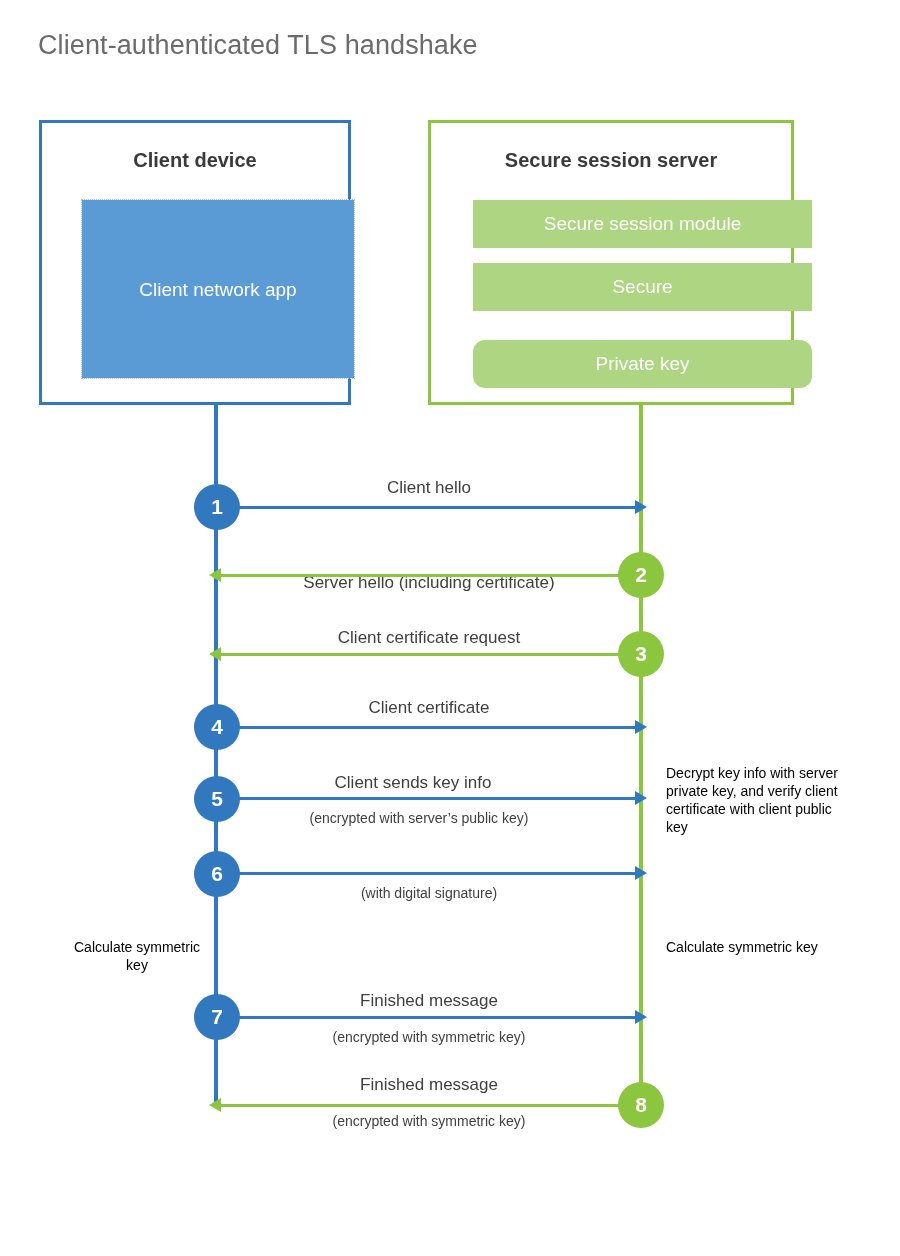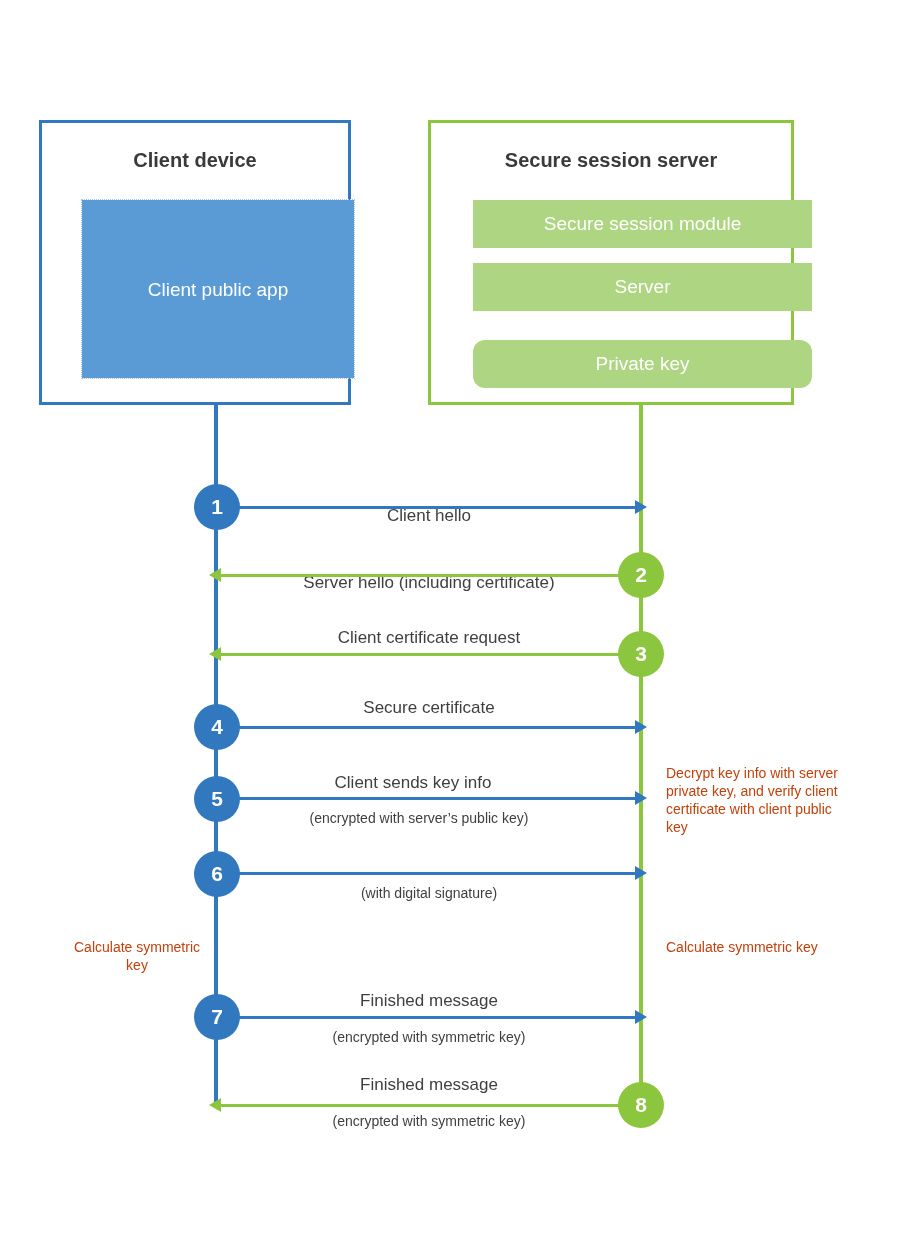--- a/index.html
+++ b/index.html
@@ -172,21 +172,21 @@
     font-size: 14px;
     color: #3f3f3f;
     white-space: nowrap;
   }
 
   
   .annotation {
     position: absolute;
     font-size: 14px;
     line-height: 18px;
-    color: #c2410c;
+    color: #000000;
   }
   #annot-decrypt {
     left: 666px;
     top: 764px;
     width: 180px;
     text-align: left;
   }
   #annot-client-sym {
     left: 62px;
     top: 938px;
@@ -198,55 +198,56 @@
     top: 938px;
     width: 160px;
     text-align: left;
   }
 </style>
 </head>
 <body>
 
 <div id="canvas">
 
+  <div id="page-title">Client-authenticated TLS handshake</div>
 
   <div id="client-box" class="entity-box">
     <div class="entity-title">Client device</div>
-    <div id="client-app">Client public app</div>
+    <div id="client-app">Client network app</div>
   </div>
 
   <div id="server-box" class="entity-box">
     <div class="entity-title">Secure session server</div>
     <div id="server-bar-0" class="server-bar">Secure session module</div>
-    <div id="server-bar-1" class="server-bar">Server</div>
+    <div id="server-bar-1" class="server-bar">Secure</div>
     <div id="server-bar-2" class="server-bar">Private key</div>
   </div>
 
   <div id="client-lifeline" class="lifeline"></div>
   <div id="server-lifeline" class="lifeline"></div>
 
-  <div class="step-label" style="left:218px; top:478px; width:422px;margin-top:28px;">Client hello</div>
+  <div class="step-label" style="left:218px; top:478px; width:422px;">Client hello</div>
   <div class="step-arrow arrow-blue" style="left:218px; top:506px; width:418px;">
     <span class="arrow-head right"></span>
   </div>
   <div class="step-badge badge-blue" style="left:194px; top:484px;">1</div>
 
   <div class="step-label" style="left:218px; top:549px; width:422px;margin-top:24px;">Server hello (including certificate)</div>
   <div class="step-arrow arrow-green" style="left:220px; top:574px; width:420px;">
     <span class="arrow-head left"></span>
   </div>
   <div class="step-badge badge-green" style="left:618px; top:552px;">2</div>
 
   <div class="step-label" style="left:218px; top:628px; width:422px;">Client certificate request</div>
   <div class="step-arrow arrow-green" style="left:220px; top:653px; width:420px;">
     <span class="arrow-head left"></span>
   </div>
   <div class="step-badge badge-green" style="left:618px; top:631px;">3</div>
 
-  <div class="step-label" style="left:218px; top:698px; width:422px;">Secure certificate</div>
+  <div class="step-label" style="left:218px; top:698px; width:422px;">Client certificate</div>
   <div class="step-arrow arrow-blue" style="left:218px; top:726px; width:418px;">
     <span class="arrow-head right"></span>
   </div>
   <div class="step-badge badge-blue" style="left:194px; top:704px;">4</div>
 
   <div class="step-label" style="left:202px; top:773px; width:422px;">Client sends key info</div>
   <div class="step-arrow arrow-blue" style="left:218px; top:797px; width:418px;">
     <span class="arrow-head right"></span>
   </div>
   <div class="step-sublabel" style="left:208px; top:810px; width:422px;">(encrypted with server’s public key)</div>

